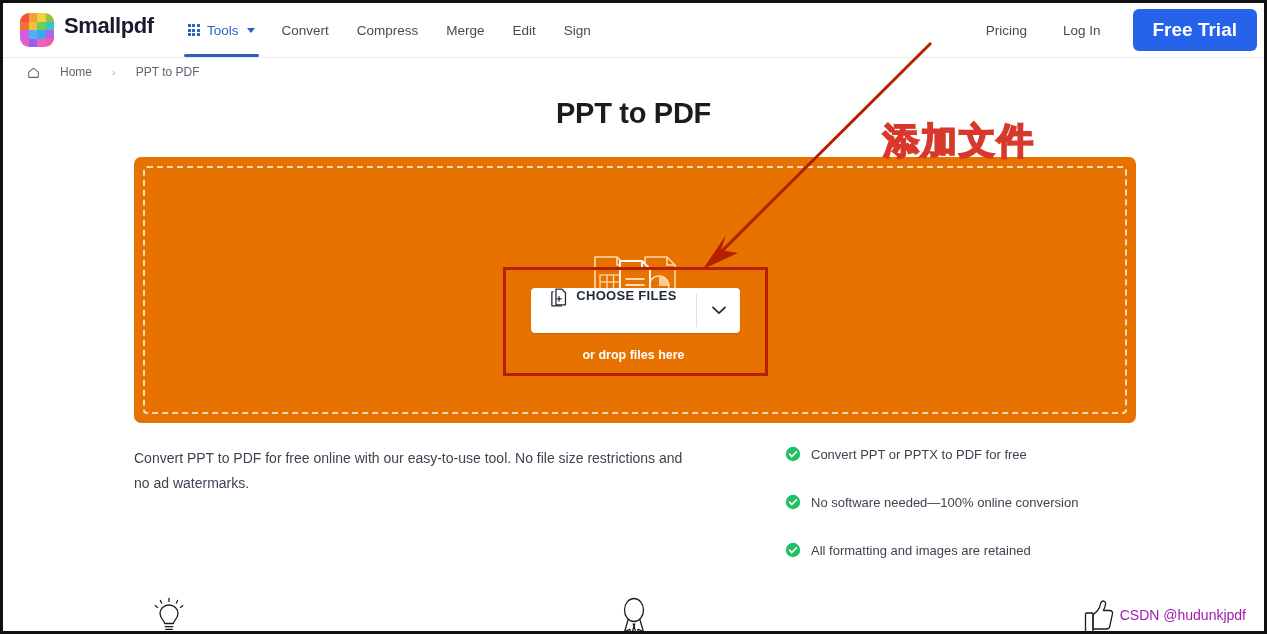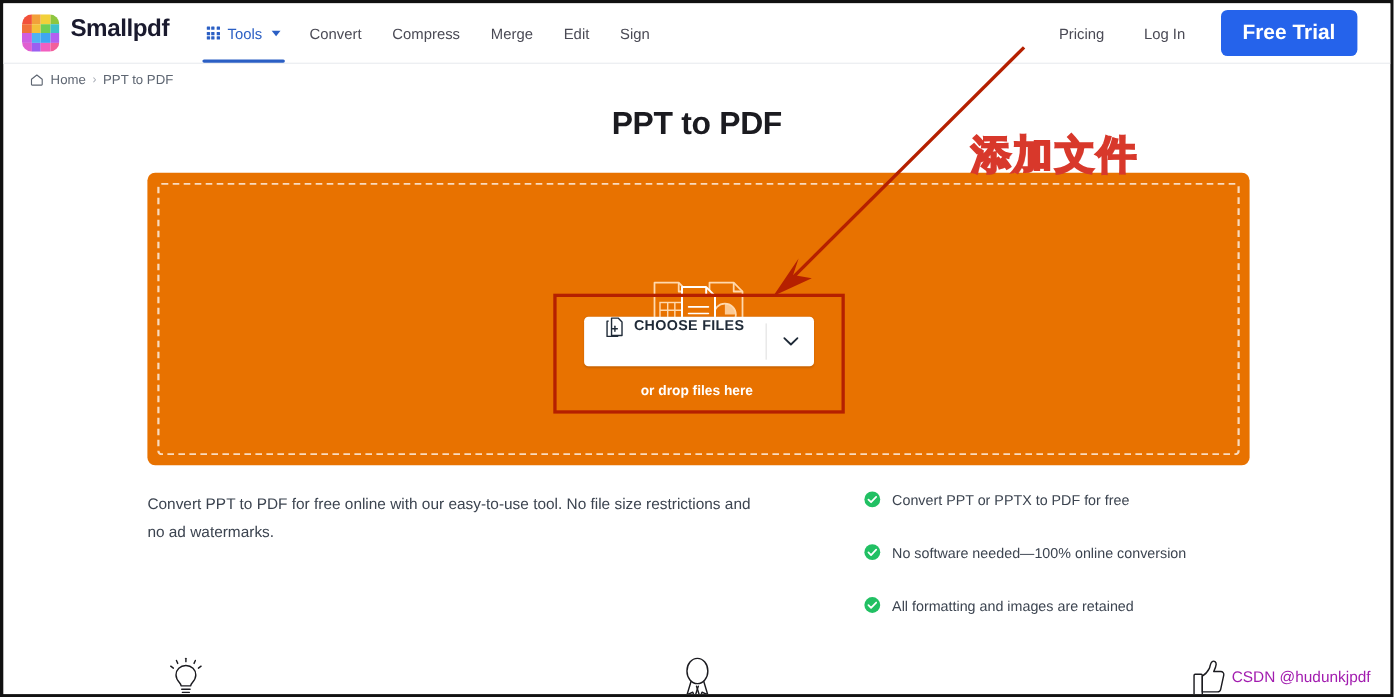--- a/index.html
+++ b/index.html
@@ -105,21 +105,21 @@
     border-right: 4px solid transparent;
     border-top: 5px solid #2b5fc4;
     margin-left: 2px;
   }
 
   .header-right {
     margin-left: auto;
     display: flex;
     align-items: center;
     gap: 4px;
-    margin-right: 30px;
+    margin-right: 7px;
   }
   .header-link {
     font-size: 13.5px;
     color: #4a4a55;
     padding: 8px 16px;
     cursor: pointer;
     white-space: nowrap;
   }
   .free-trial {
     background: #2563eb;
@@ -132,21 +132,21 @@
     cursor: pointer;
     white-space: nowrap;
   }
 
   
   .breadcrumb {
     position: absolute;
     left: 24px; top: 62px;
     display: flex;
     align-items: center;
-    gap: 6px;
+    gap: 20px;
     font-size: 12px;
     color: #5e6672;
   }
   .breadcrumb .home-icon { display:block; }
   .breadcrumb .sep { color: #a8adb6; font-size: 11px; }
   .crumb { cursor: pointer; }
 
   
   .page-title {
     position: absolute;

